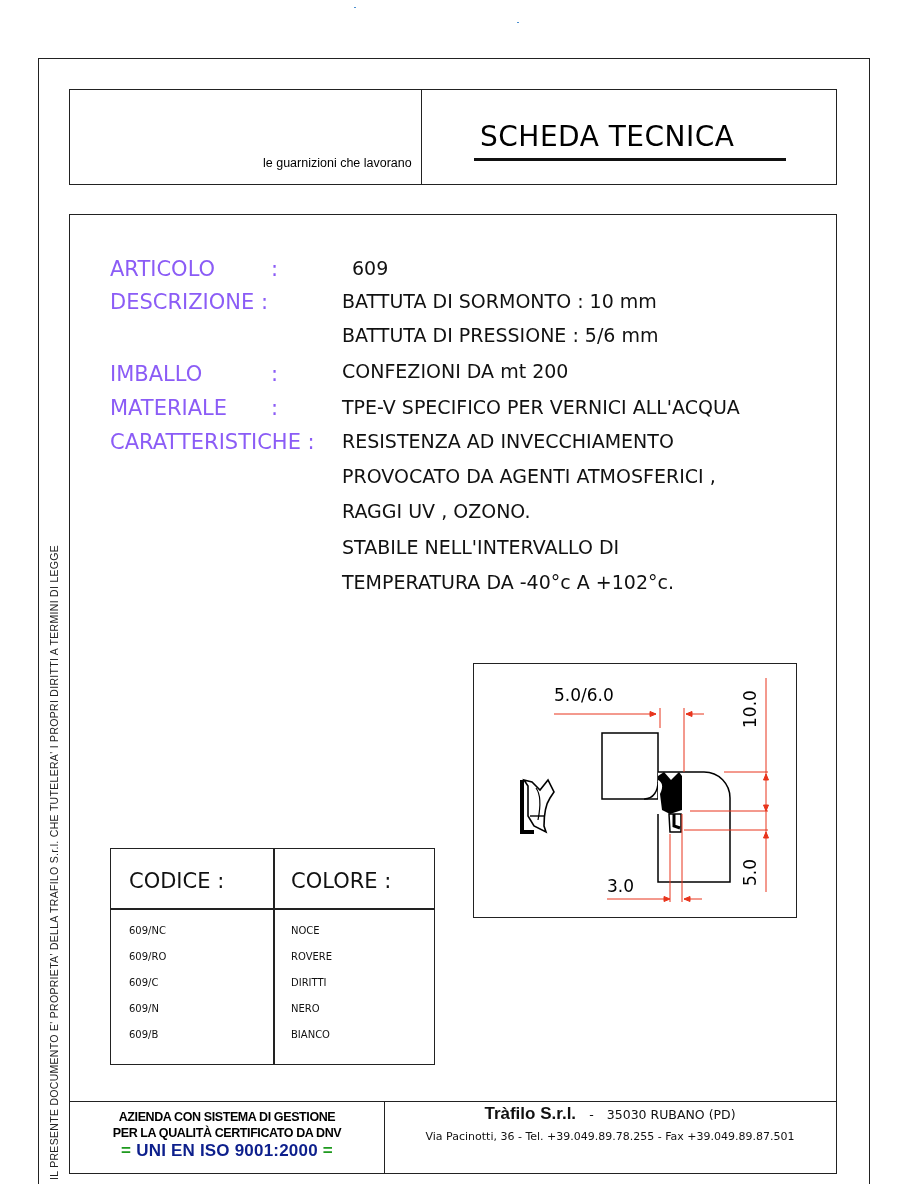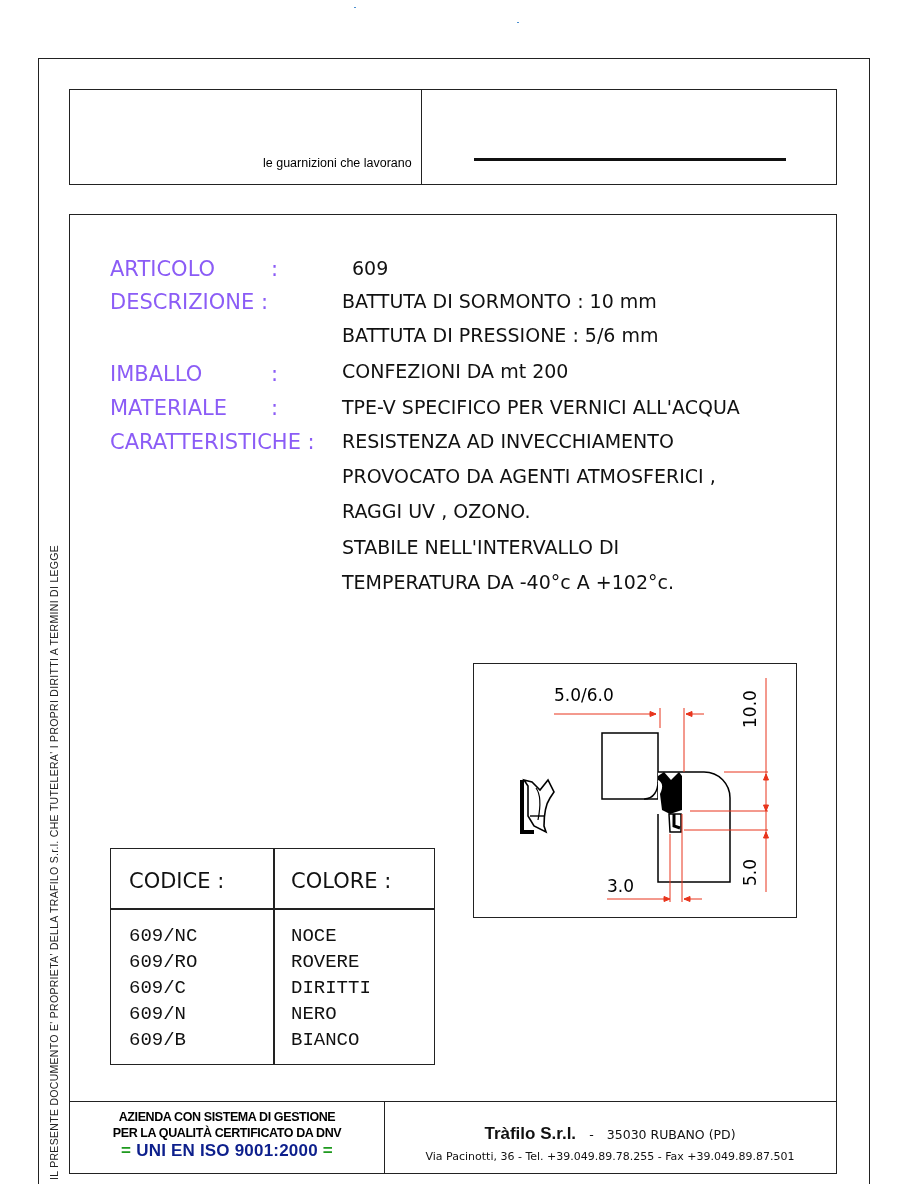--- a/index.html
+++ b/index.html
@@ -25,49 +25,50 @@
   
   .content { left:69px; top:214px; width:766px; height:888px; border-top:1.5px solid #222;
              border-left:1.5px solid #222; border-right:1.5px solid #222; }
   .spec-label { font-size:21px; color:#8b5cf6; white-space:nowrap; }
   .spec-value { font-size:19px; color:#111; white-space:nowrap; }
   
   .codes { left:110px; top:848px; width:323px; height:215px; border:1.5px solid #222; }
   .codes .colsep { left:162px; top:0; width:1.5px; height:215px; background:#222; }
   .codes .rowsep { left:0; top:59px; width:323px; height:1.5px; background:#222; }
   .codes .th { top:20px; font-size:21px; color:#111; }
-  .codes .td { font-size:19px; color:#111;font-family:Liberation Mono, monospace; }
+  .codes .td { font-size:10px; color:#111; }
   
   .diagram { left:473px; top:663px; width:322px; height:253px; border:1.5px solid #222; }
   
   .footer { left:69px; top:1101px; width:766px; height:71px; border:1.5px solid #222; }
   .footer-left { left:0; top:0; width:314px; height:71px; border-right:1.5px solid #222; }
   .cert-line { width:314px; text-align:center; font-family:"Liberation Sans", sans-serif;
                font-weight:bold; font-size:12.5px; color:#000; letter-spacing:-0.4px; }
   .iso-line { width:314px; text-align:center; font-family:"Liberation Sans", sans-serif;
               font-weight:bold; font-size:17px; letter-spacing:0.2px; }
   .iso-eq { color:#1f9a1f; }
   .iso-text { color:#0d1f8c; }
-  .company-line { left:314px; width:452px; text-align:center; white-space:nowrap;margin-top:20px; }
+  .company-line { left:314px; width:452px; text-align:center; white-space:nowrap; }
   .company-name { font-family:"Liberation Sans", sans-serif; font-weight:bold; font-size:17px; }
   .company-city { font-size:12.5px; }
   .addr { font-size:11px; color:#111; }
   .speck { width:2px; height:1px; background:#4a8fd0; }
 </style>
 </head>
 <body>
 
 <div class="abs outer-frame"></div>
 
 <div class="abs side-text">IL PRESENTE DOCUMENTO E' PROPRIETA' DELLA TRAFILO S.r.l. CHE TUTELERA' I PROPRI DIRITTI A TERMINI DI LEGGE</div>
 
 <div class="abs header">
   <div class="abs header-left">
     <div class="abs slogan">le guarnizioni che lavorano</div>
   </div>
+  <div class="abs header-title">SCHEDA TECNICA</div>
   <div class="abs title-underline"></div>
 </div>
 
 <div class="abs content"></div>
 
 <div>
 
   <div class="abs spec-label" style="left:110px;top:257px">ARTICOLO</div>
   <div class="abs spec-label" style="left:271px;top:257px">:</div>
   <div class="abs spec-value" style="left:352px;top:257px">609</div>

